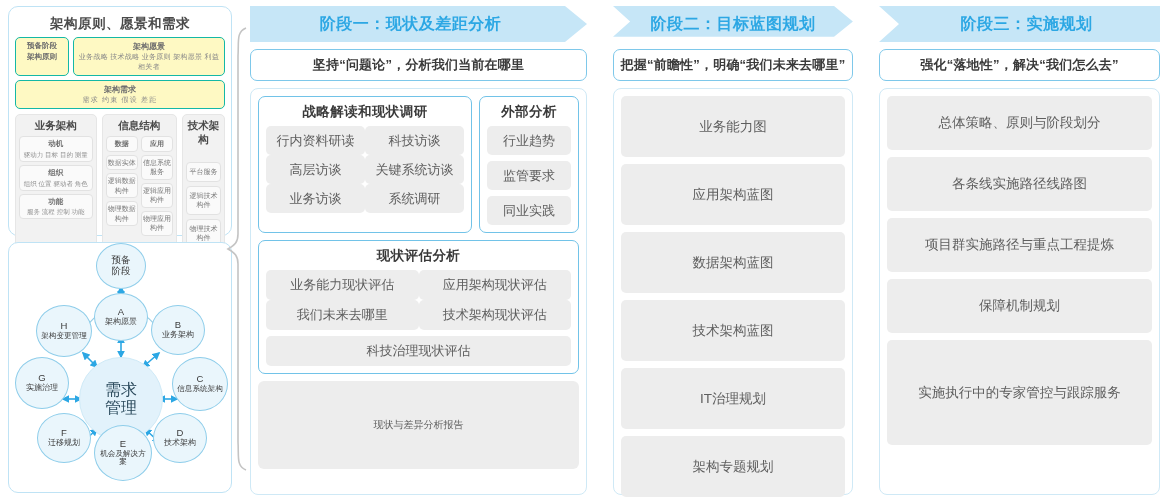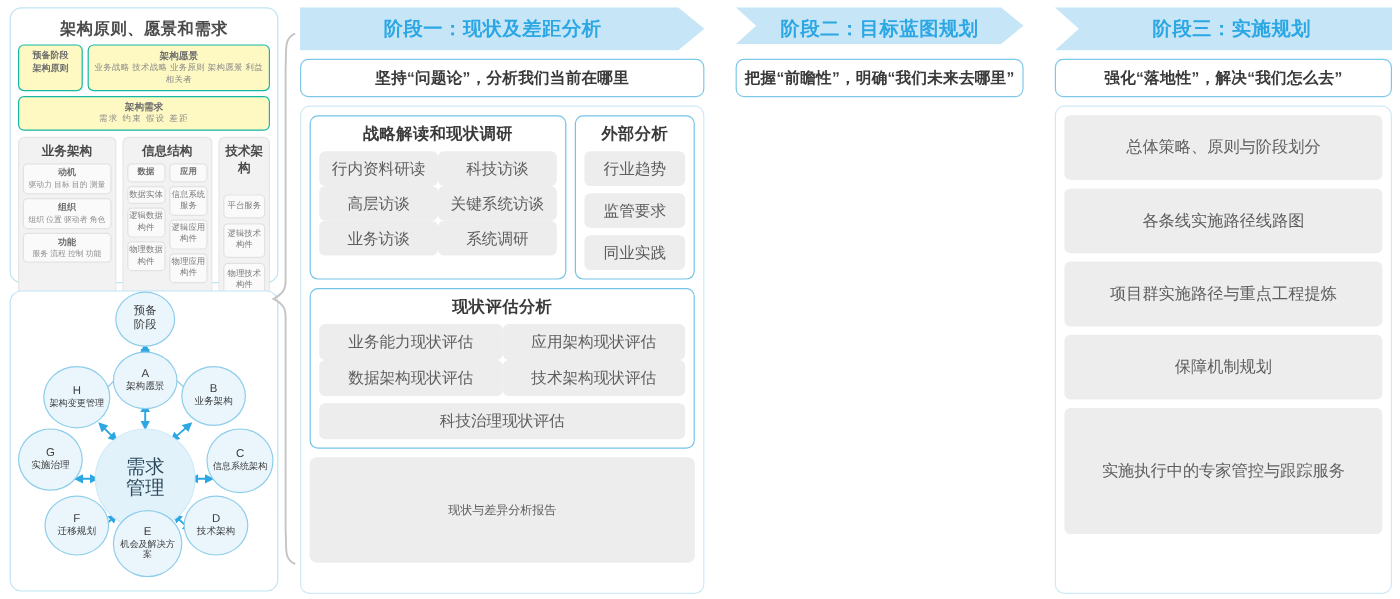--- a/index.html
+++ b/index.html
@@ -332,39 +332,47 @@
           <div class="pill">监管要求</div>
           <div class="pill">同业实践</div>
         </div>
       </div>
 
       <div class="group assess" style="margin-top:7px;">
         <div class="group-h">现状评估分析</div>
         <div class="grid2">
           <div class="pill">业务能力现状评估</div>
           <div class="pill">应用架构现状评估</div>
-          <div class="pill">数据架构现状评估</div>
+          <div class="pill">我们未来去哪里</div>
           <div class="pill">技术架构现状评估</div>
         </div>
         <div class="pill full">科技治理现状评估</div>
       </div>
 
       <div class="report">现状与差异分析报告</div>
     </div>
   </div>
 
   <div class="phase-col" style="left:613px; width:240px;">
     <div class="banner">
       <svg class="chev" viewBox="0 0 280 36" preserveAspectRatio="none">
         <polygon points="0,0 258,0 280,18 258,36 0,36 20,18" fill="#c6e6f7"></polygon>
       </svg>
       <div class="txt" style="padding-left:14px; padding-right:14px;">阶段二：目标蓝图规划</div>
     </div>
     <div class="subtitle">把握“前瞻性”，明确“我们未来去哪里”</div>
 
+    <div class="body-box stack" style="height:407px;">
+      <div class="pill" style="height:61px;">业务能力图</div>
+      <div class="pill" style="height:61px;">应用架构蓝图</div>
+      <div class="pill" style="height:61px;">数据架构蓝图</div>
+      <div class="pill" style="height:61px;">技术架构蓝图</div>
+      <div class="pill" style="height:61px;">IT治理规划</div>
+      <div class="pill" style="height:61px;">架构专题规划</div>
+    </div>
   </div>
 
   <div class="phase-col" style="left:879px; width:281px;">
     <div class="banner">
       <svg class="chev" viewBox="0 0 281 36" preserveAspectRatio="none">
         <polygon points="0,0 281,0 281,36 0,36 20,18" fill="#c6e6f7"></polygon>
       </svg>
       <div class="txt" style="padding-left:14px;">阶段三：实施规划</div>
     </div>
     <div class="subtitle">强化“落地性”，解决“我们怎么去”</div>

